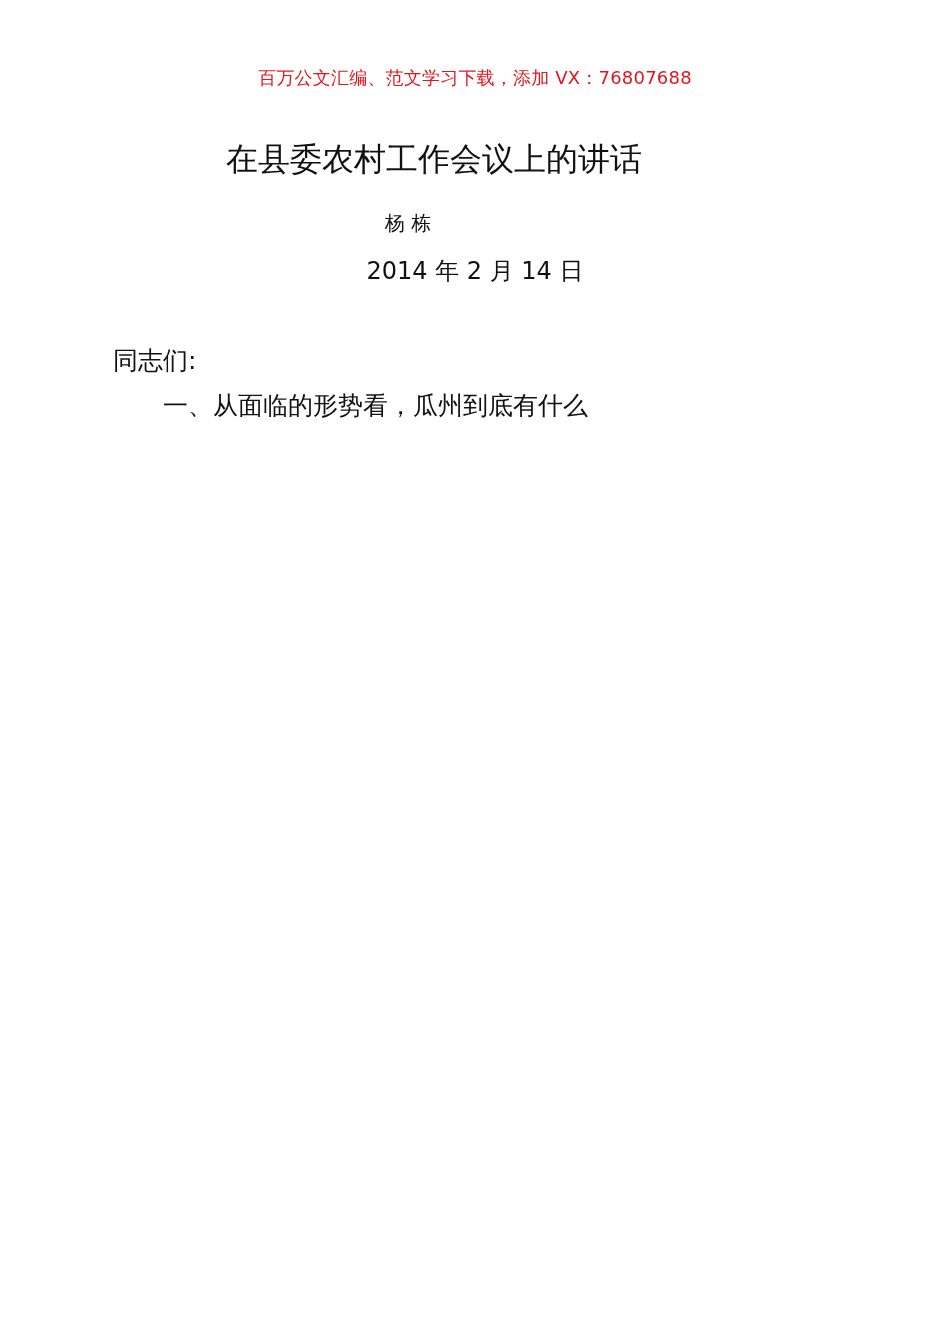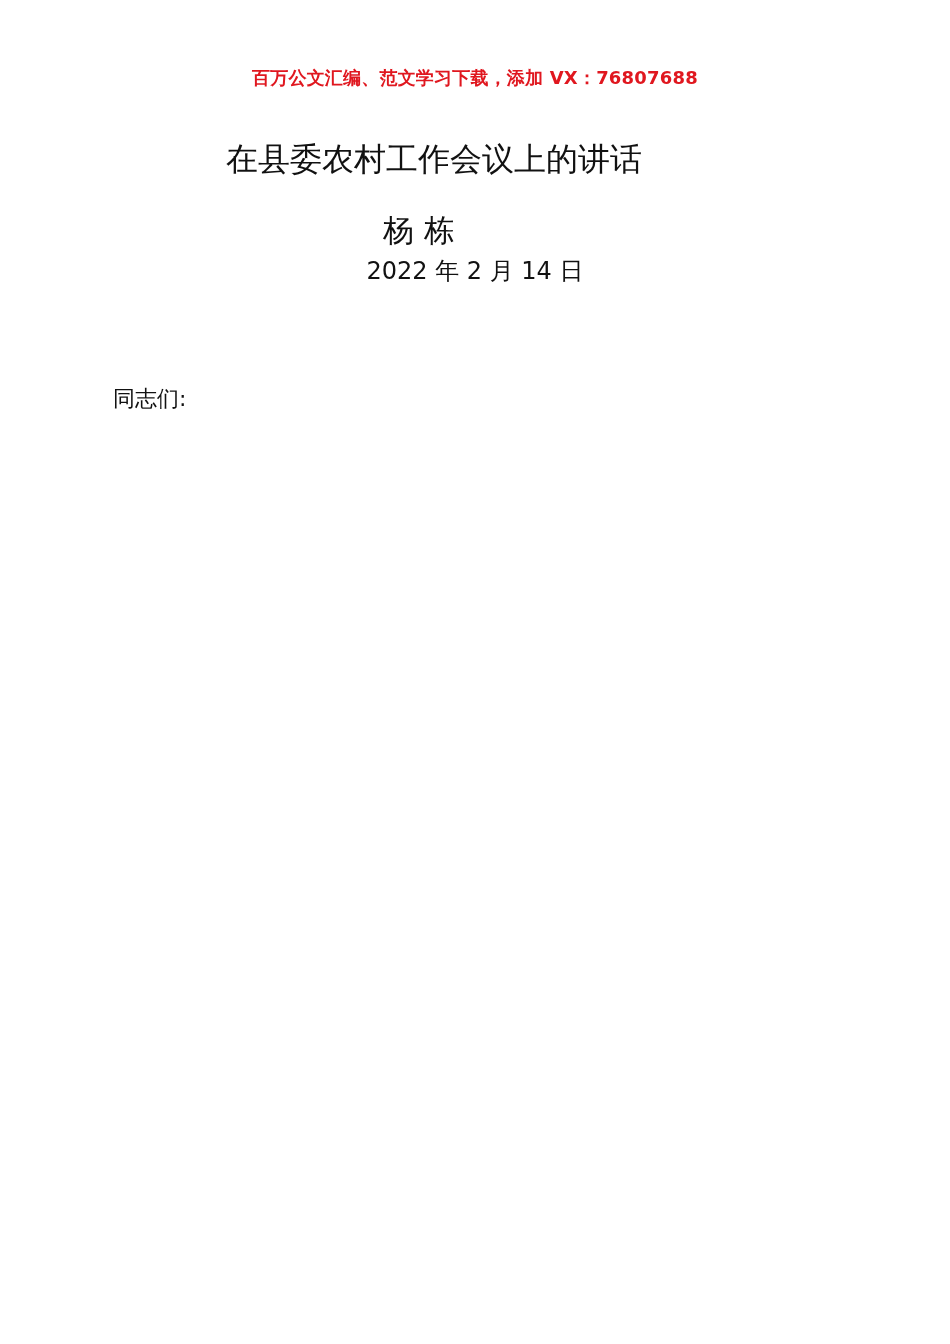--- a/index.html
+++ b/index.html
@@ -1,34 +1,35 @@
 <!DOCTYPE html>
 <html><head>
 <meta charset="utf-8">
 <style>
   html, body { margin: 0; padding: 0; background: #ffffff; }
   body { width: 950px; height: 1344px; position: relative; overflow: hidden;
          font-family: "DejaVu Sans", "Liberation Sans", sans-serif; color: #111; }
   .banner { position: absolute; top: 66px; left: 0; width: 950px; text-align: center;
-            font-size: 18px; color: #e0171f; letter-spacing: 0.2px; font-weight: bold; }
+            font-size: 18px; color: #e0171f; letter-spacing: 0.2px; }
   .title { position: absolute; top: 138px; left: 0; width: 868px; text-align: center;
            font-size: 32px; color: #111; font-family: "DejaVu Serif", serif; }
-  .author { position: absolute; top: 210px; left: 11px; width: 816px; text-align: center;
-            font-size: 31px; }
+  .author { position: absolute; top: 210px; left: 0; width: 816px; text-align: center;
+            font-size: 20px; }
   .date { position: absolute; top: 255px; left: 0; width: 950px; text-align: center;
           font-size: 24px; }
-  .body { position: absolute; top: 338px; left: 113px; width: 724px; font-size: 22px;
-          line-height: 45px; margin-top: 38px; }
+  .body { position: absolute; top: 338px; left: 113px; width: 724px; font-size: 25px;
+          line-height: 45px; }
   .body p { margin: 0; text-align: justify; text-align-last: left; }
   .indent { text-indent: 2em; }
 </style>
 </head>
 <body>
 
 <div class="banner">百万公文汇编、范文学习下载，添加 VX：76807688</div>
 
 <div class="title">在县委农村工作会议上的讲话</div>
 <div class="author">杨  栋</div>
-<div class="date">2022 年 2 月 14 日</div>
+<div class="date">2014 年 2 月 14 日</div>
 
 <div class="body">
   <p>同志们:</p>
+  <p class="indent">一、从面临的形势看，瓜州到底有什么</p>
 </div>
 
 </body></html>

